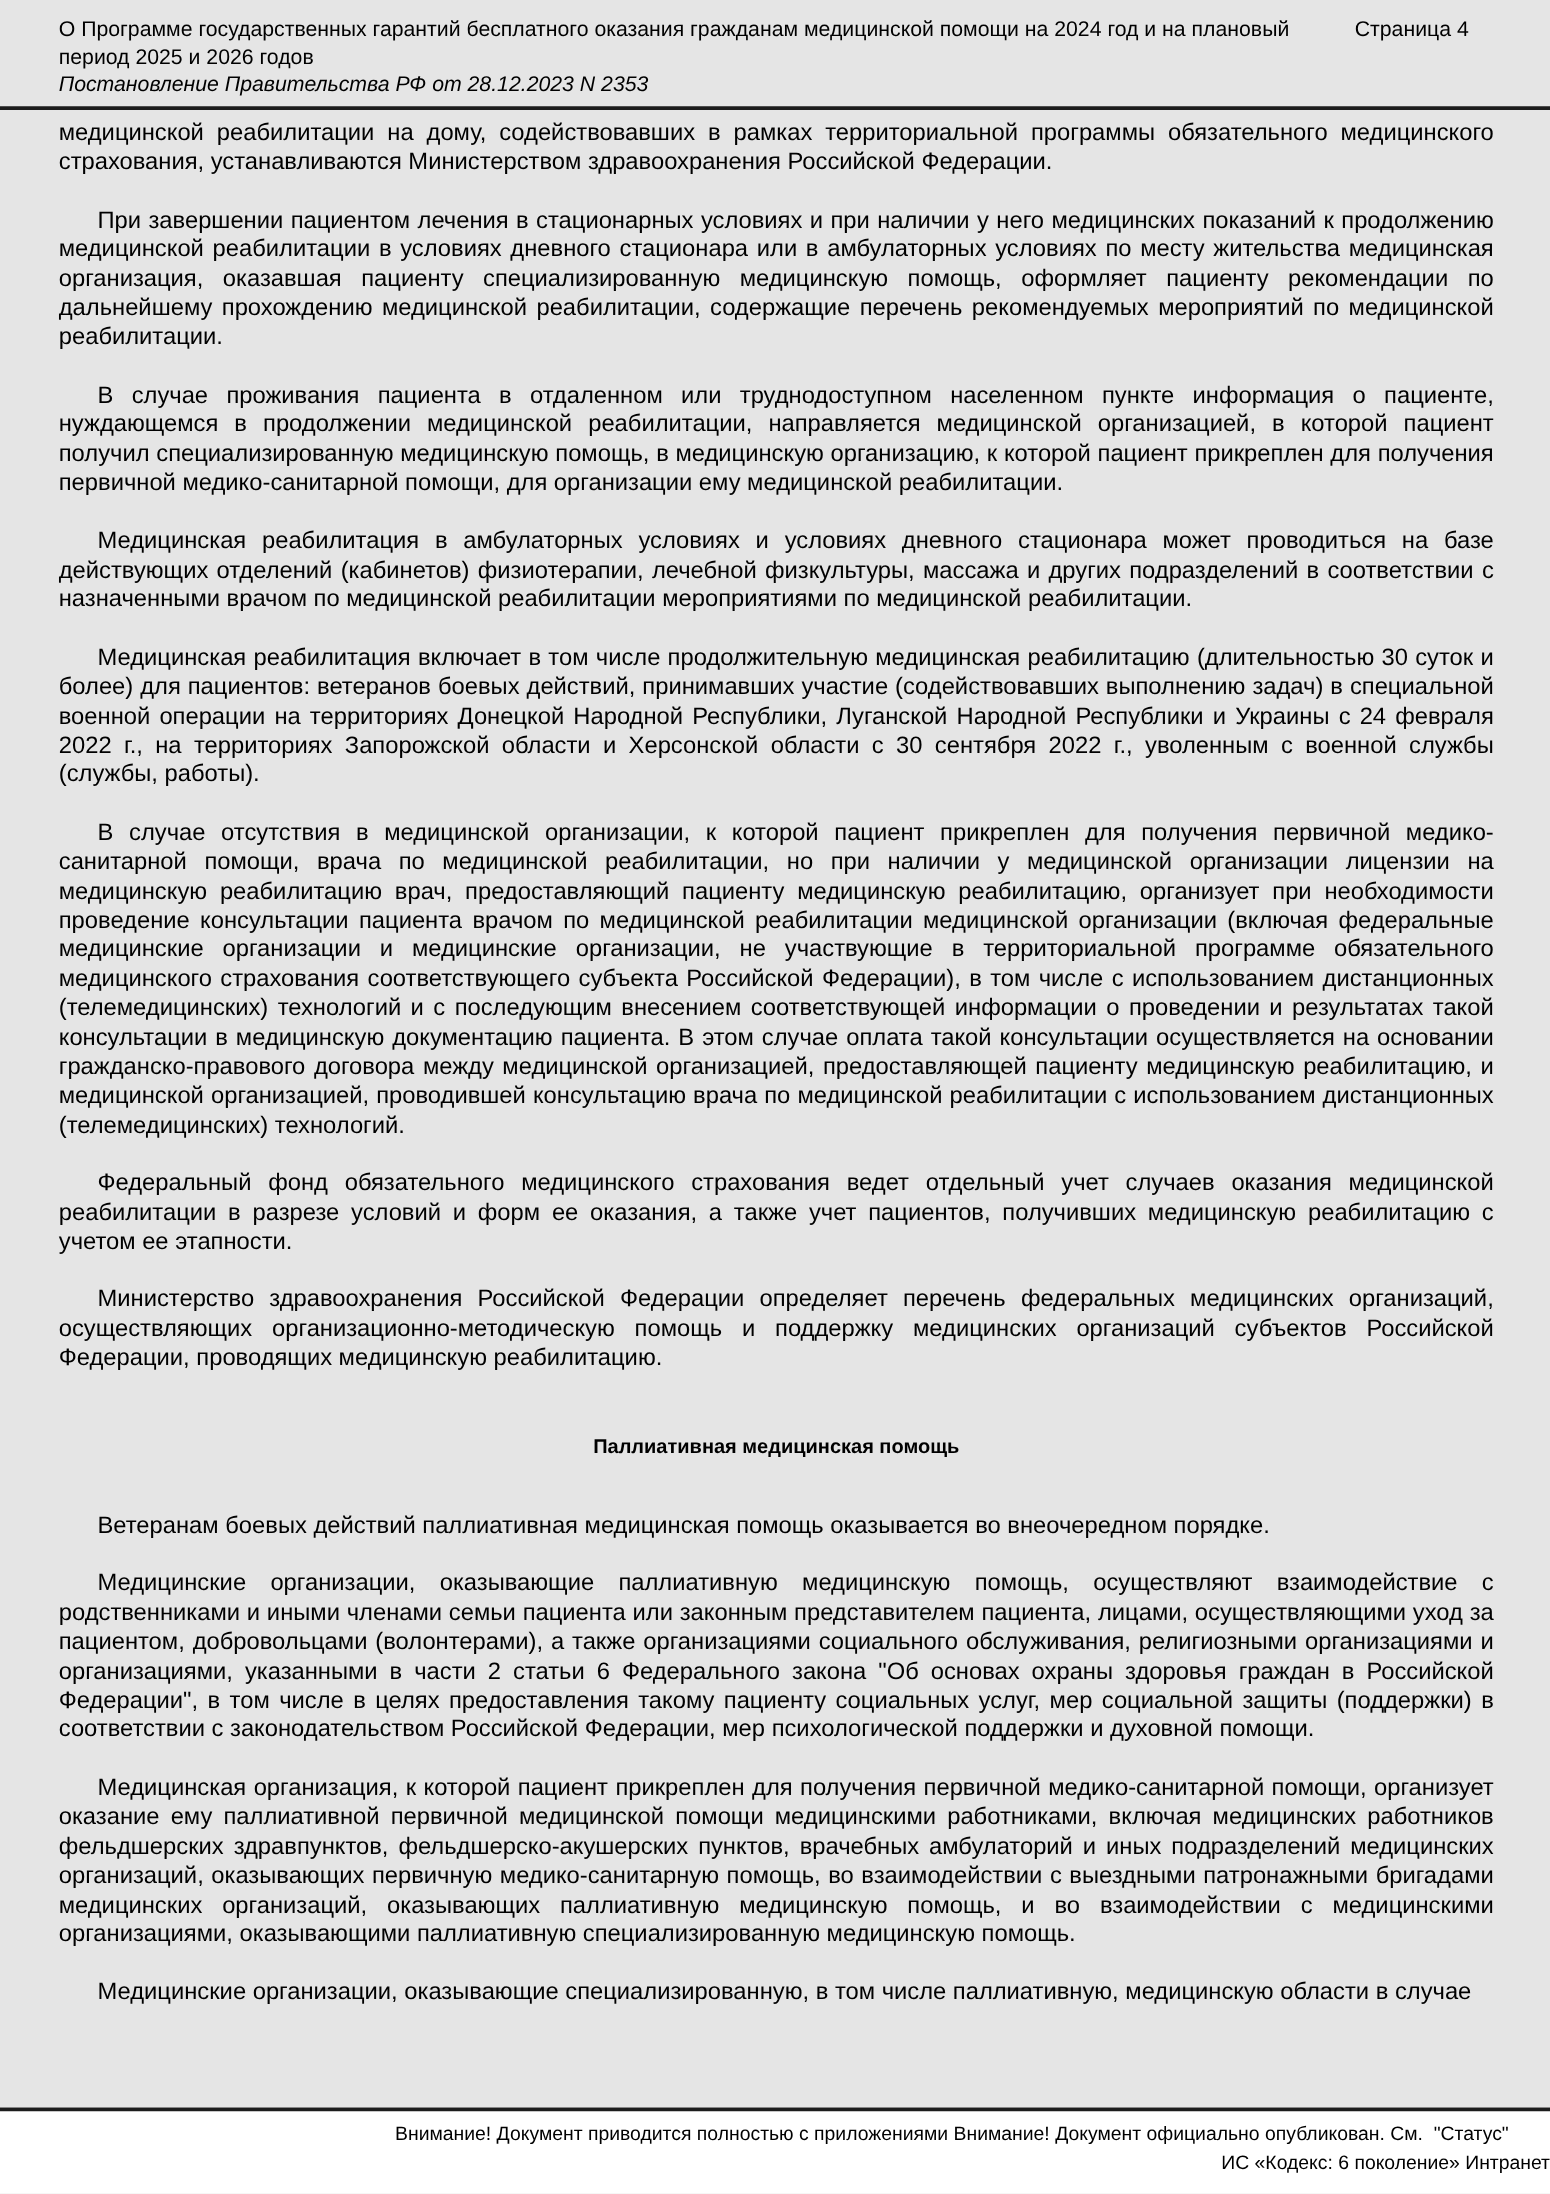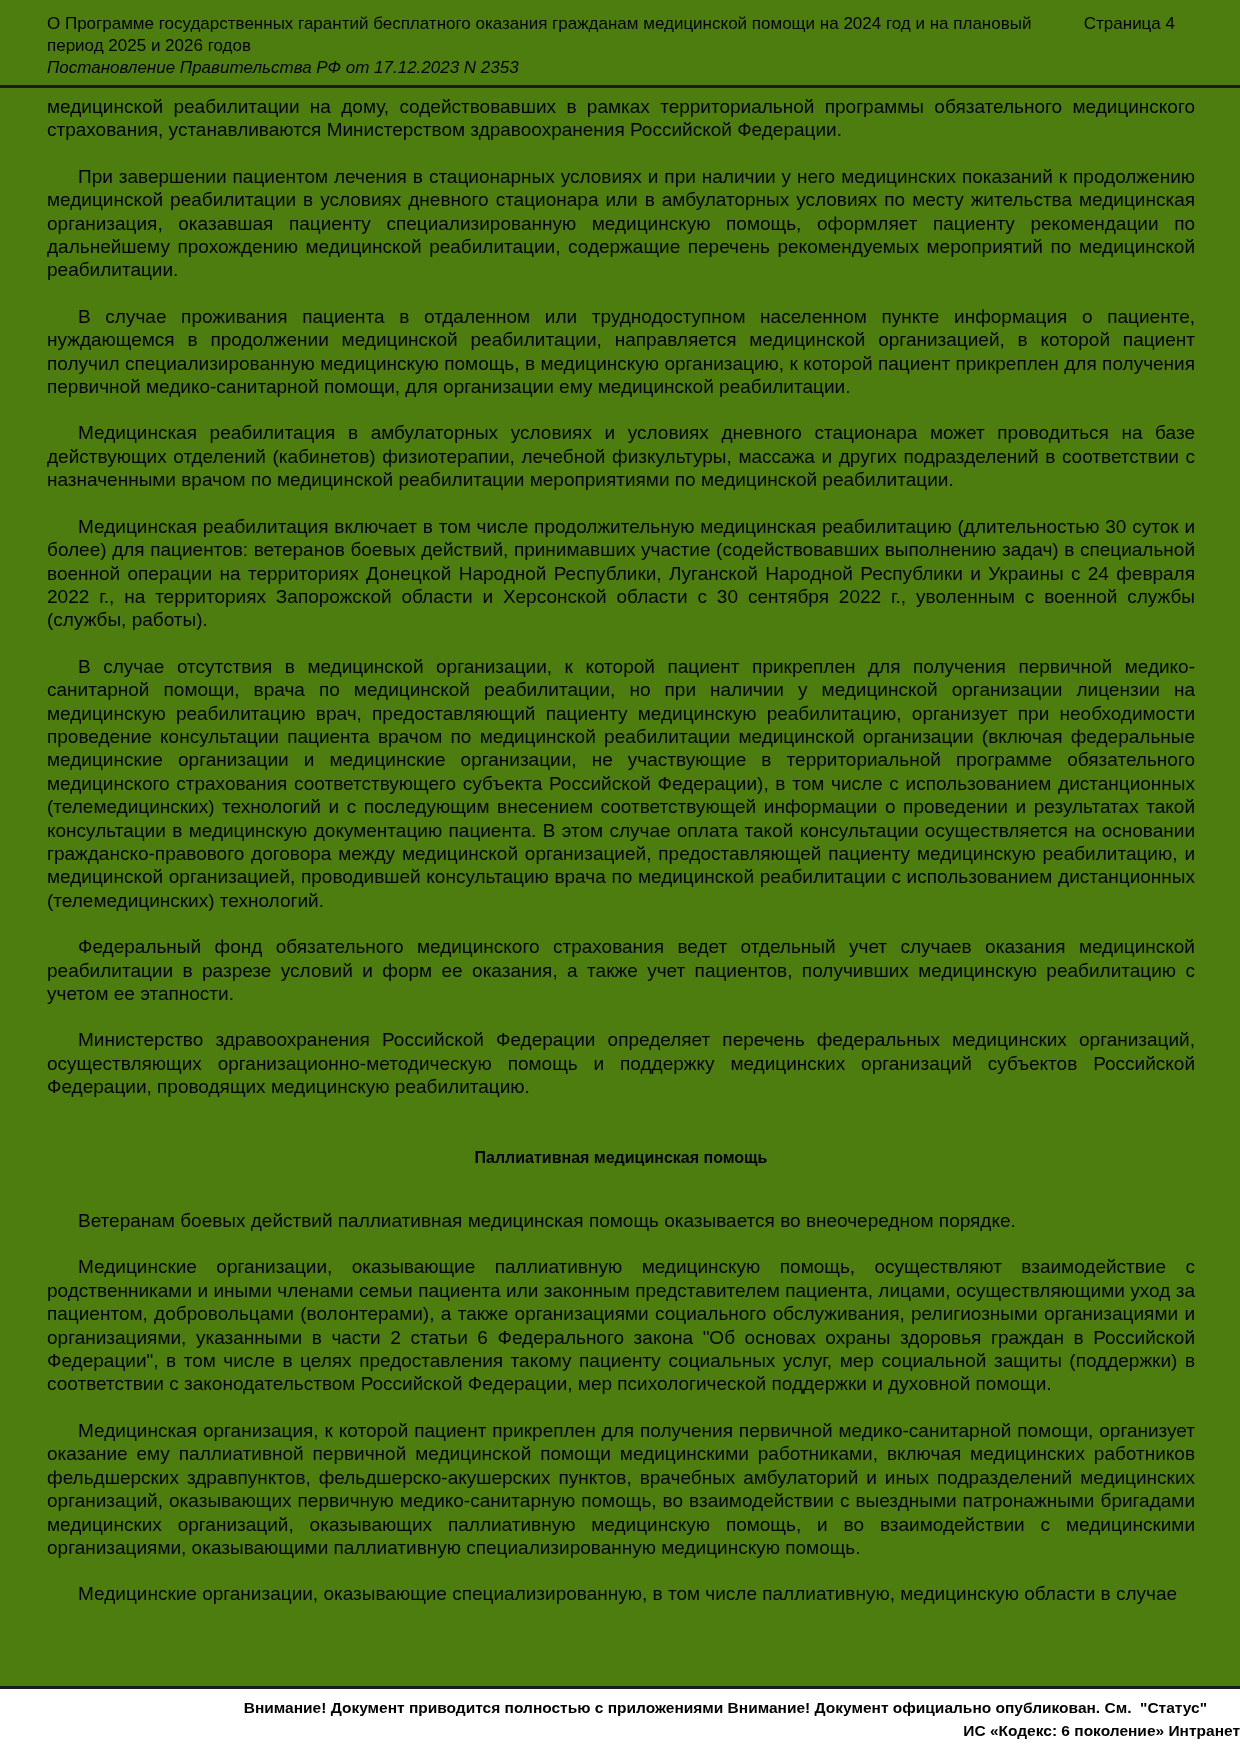--- a/index.html
+++ b/index.html
@@ -1,20 +1,20 @@
 <!DOCTYPE html>
 <html><head>
 <meta charset="utf-8">
 <style>
   html, body { margin: 0; padding: 0; background: #ffffff; }
   .page {
     position: relative;
     width: 1240px;
     height: 1755px;
-    background: #4d7c0f;
+    background: #e5e5e5;
     color: #000000;
     font-family: "Liberation Sans", sans-serif;
     overflow: hidden;
     box-sizing: border-box;
   }
   
   .doc-header {
     padding: 13px 48px 0 47px;
     font-size: 17px;
     line-height: 21.5px;
@@ -67,21 +67,20 @@
   .doc-footer {
     position: absolute;
     left: 0;
     right: 0;
     bottom: 0;
     height: 66px;
     background: #ffffff;
     border-top: 3px solid #1c1c1c;
     font-size: 15.5px;
     line-height: 20px;
-    font-weight: bold;
   }
   .footer-notice {
     text-align: right;
     padding: 9px 33px 0 0;
     white-space: pre;
   }
   .footer-source {
     text-align: right;
     padding: 3px 0 0 55px;
   }
@@ -89,21 +88,21 @@
 </head>
 <body>
 
 <div class="page">
 
   <div class="doc-header">
     <div class="doc-header-row">
       <div class="doc-title">О Программе государственных гарантий бесплатного оказания гражданам медицинской помощи на 2024 год и на плановый период 2025 и 2026 годов</div>
       <div class="page-number">Страница 4</div>
     </div>
-    <div class="doc-subtitle">Постановление Правительства РФ от 17.12.2023 N 2353</div>
+    <div class="doc-subtitle">Постановление Правительства РФ от 28.12.2023 N 2353</div>
   </div>
 
   <hr class="header-divider">
 
   <div class="doc-body">
     <div>
         <p class="para no-indent">медицинской реабилитации на дому, содействовавших в рамках территориальной программы обязательного медицинского страхования, устанавливаются Министерством здравоохранения Российской Федерации.</p>
         <p class="para">При завершении пациентом лечения в стационарных условиях и при наличии у него медицинских показаний к продолжению медицинской реабилитации в условиях дневного стационара или в амбулаторных условиях по месту жительства медицинская организация, оказавшая пациенту специализированную медицинскую помощь, оформляет пациенту рекомендации по дальнейшему прохождению медицинской реабилитации, содержащие перечень рекомендуемых мероприятий по медицинской реабилитации.</p>
         <p class="para">В случае проживания пациента в отдаленном или труднодоступном населенном пункте информация о пациенте, нуждающемся в продолжении медицинской реабилитации, направляется медицинской организацией, в которой пациент получил специализированную медицинскую помощь, в медицинскую организацию, к которой пациент прикреплен для получения первичной медико-санитарной помощи, для организации ему медицинской реабилитации.</p>
         <p class="para">Медицинская реабилитация в амбулаторных условиях и условиях дневного стационара может проводиться на базе действующих отделений (кабинетов) физиотерапии, лечебной физкультуры, массажа и других подразделений в соответствии с назначенными врачом по медицинской реабилитации мероприятиями по медицинской реабилитации.</p>

